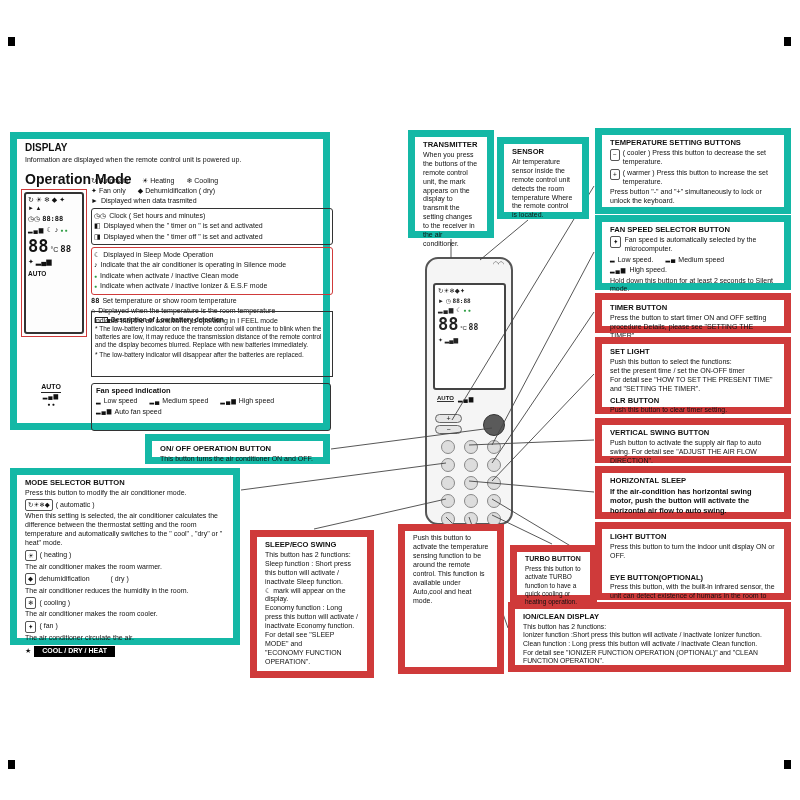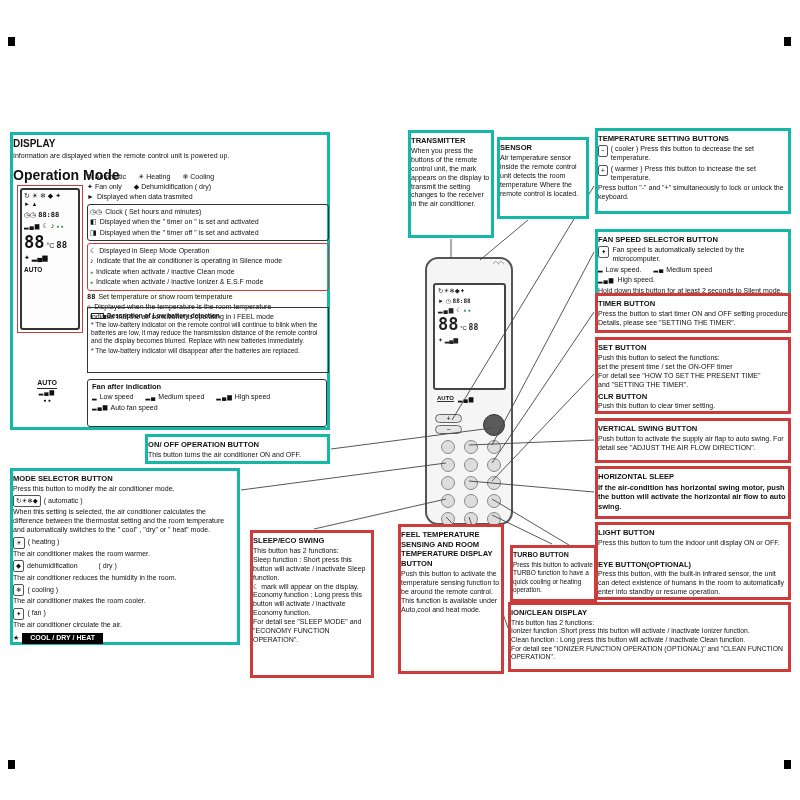--- a/index.html
+++ b/index.html
@@ -2,21 +2,21 @@
 <html><head>
 <meta charset="utf-8">
 <style>
   * { margin:0; padding:0; box-sizing:border-box; }
   html,body { width:800px; height:800px; background:#fff; }
   body { font-family:"Liberation Sans","DejaVu Sans",sans-serif; color:#111; }
   .page { position:relative; width:800px; height:800px; background:#fff; overflow:hidden; }
   .lines { position:absolute; left:0; top:0; width:800px; height:800px; pointer-events:none; }
   .lines line { stroke:#444; stroke-width:0.9; }
   .corner { position:absolute; width:7px; height:9px; background:#000; }
-  .box { position:absolute; background:#fff; border:3px solid #14b8a6; padding:3px 0; font-size:7px; line-height:1.28; }
+  .box { position:absolute; background:#fff; border:7px solid #14b8a6; padding:3px 8px; font-size:7px; line-height:1.28; }
   .box.red { border-color:#cf3a3a; }
   .bt { font-weight:bold; font-size:7.6px; margin-bottom:1px; }
   .big-title { font-weight:bold; font-size:10px; margin-bottom:1px; }
   .p { margin:1px 0; }
   .bold { font-weight:bold; }
   .row { display:flex; align-items:center; gap:3px; margin:1.5px 0; }
   .lg { display:inline-flex; gap:2px; align-items:center; margin-right:9px; }
   .chip { display:inline-block; border:1px solid #555; border-radius:2px; padding:0 2px; font-size:6.5px; line-height:1.5; background:#fff; }
   .green { color:#2f9e44; }
   .bars { font-size:6px; letter-spacing:1px; }
@@ -227,21 +227,21 @@
     <div class="lowbatt">
       <div class="row">
           <span class="batt"></span>
           <span class="bold">Description of Low battery detection</span>
         </div>
       <div class="p">* The low-battery indicator on the remote control will continue to blink when the batteries are low, it may reduce the transmission distance of the remote control and the display becomes blurred. Replace with new batteries immediately.</div>
       <div class="p">* The low-battery indicator will disappear after the batteries are replaced.</div>
     </div>
 
     <div class="fanind">
-      <div class="bold" style="font-size:7.5px">Fan after indication</div>
+      <div class="bold" style="font-size:7.5px">Fan speed indication</div>
       <div class="row">
         <span class="lg">
             <span class="bars">▂</span>
             <span>Low speed</span>
           </span>
         <span class="lg">
             <span class="bars">▂▄</span>
             <span>Medium speed</span>
           </span>
         <span class="lg">
@@ -320,21 +320,21 @@
         <span class="chip">−</span>
         <span>( cooler ) Press this button to decrease the set temperature.</span>
       </div>
     <div class="row" style="align-items:flex-start">
         <span class="chip">+</span>
         <span>( warmer ) Press this button to increase the set temperature.</span>
       </div>
     <div class="p">Press button "-" and "+" simultaneously to lock or unlock the keyboard.</div>
   </div>
 
-  <div class="box" style="left:595px;top:229px;width:196px;height:75px">
+  <div class="box" style="left:595px;top:215px;width:196px;height:75px">
     <div class="bt">FAN SPEED SELECTOR BUTTON</div>
     <div class="row" style="align-items:flex-start">
         <span class="chip">✦</span>
         <span>Fan speed is automatically selected by the microcomputer.</span>
       </div>
     <div class="row">
       <span class="lg">
           <span class="bars">▂</span>
           <span>Low speed.</span>
         </span>
@@ -350,21 +350,21 @@
     <div class="p">Hold down this button for at least 2 seconds to Silent mode.</div>
   </div>
 
   <div class="box red" style="left:595px;top:293px;width:196px;height:40px">
     <div class="bt">TIMER BUTTON</div>
     <div>Press the button to start timer ON and OFF setting procedure Details, please see "SETTING THE TIMER".</div>
   </div>
 
   <div class="box red" style="left:595px;top:337px;width:196px;height:77px">
 
-    <div class="bt">SET BUTTON</div>
+    <div class="bt">SET LIGHT</div>
     <div>Push this button to select the functions:</div>
     <div>set the present time / set the ON-OFF timer</div>
     <div>For detail see "HOW TO SET THE PRESENT TIME"</div>
     <div>and "SETTING THE TIMER".</div>
     <div class="bt" style="margin-top:2px">CLR BUTTON</div>
     <div>Push this button to clear timer setting.</div>
   </div>
 
   <div class="box red" style="left:595px;top:418px;width:196px;height:45px">
     <div class="bt">VERTICAL SWING BUTTON</div>
@@ -395,21 +395,20 @@
     <div class="bt">SLEEP/ECO SWING</div>
     <div>This button has 2 functions:</div>
     <div>Sleep function : Short press this button will activate / inactivate Sleep function.</div>
     <div><span>☾</span> <span>mark will appear on the display.</span></div>
     <div>Economy function : Long press this button will activate / inactivate Economy function.</div>
     <div>For detail see "SLEEP MODE" and</div>
     <div>"ECONOMY FUNCTION OPERATION".</div>
   </div>
 
   <div class="box red" style="left:398px;top:524px;width:106px;height:150px">
-    <div class="bt">FEEL TEMPERATURE SENSING AND ROOM TEMPERATURE DISPLAY BUTTON</div>
     <div>Push this button to activate the temperature sensing function to be around the remote control. This function is available under Auto,cool and heat mode.</div>
   </div>
 
   <div class="box red" style="left:510px;top:545px;width:87px;height:57px;font-size:6.5px">
     <div class="bt" style="font-size:7px">TURBO BUTTON</div>
     <div>Press this button to activate TURBO function to have a quick cooling or heating operation.</div>
   </div>
 
 </div>
 

